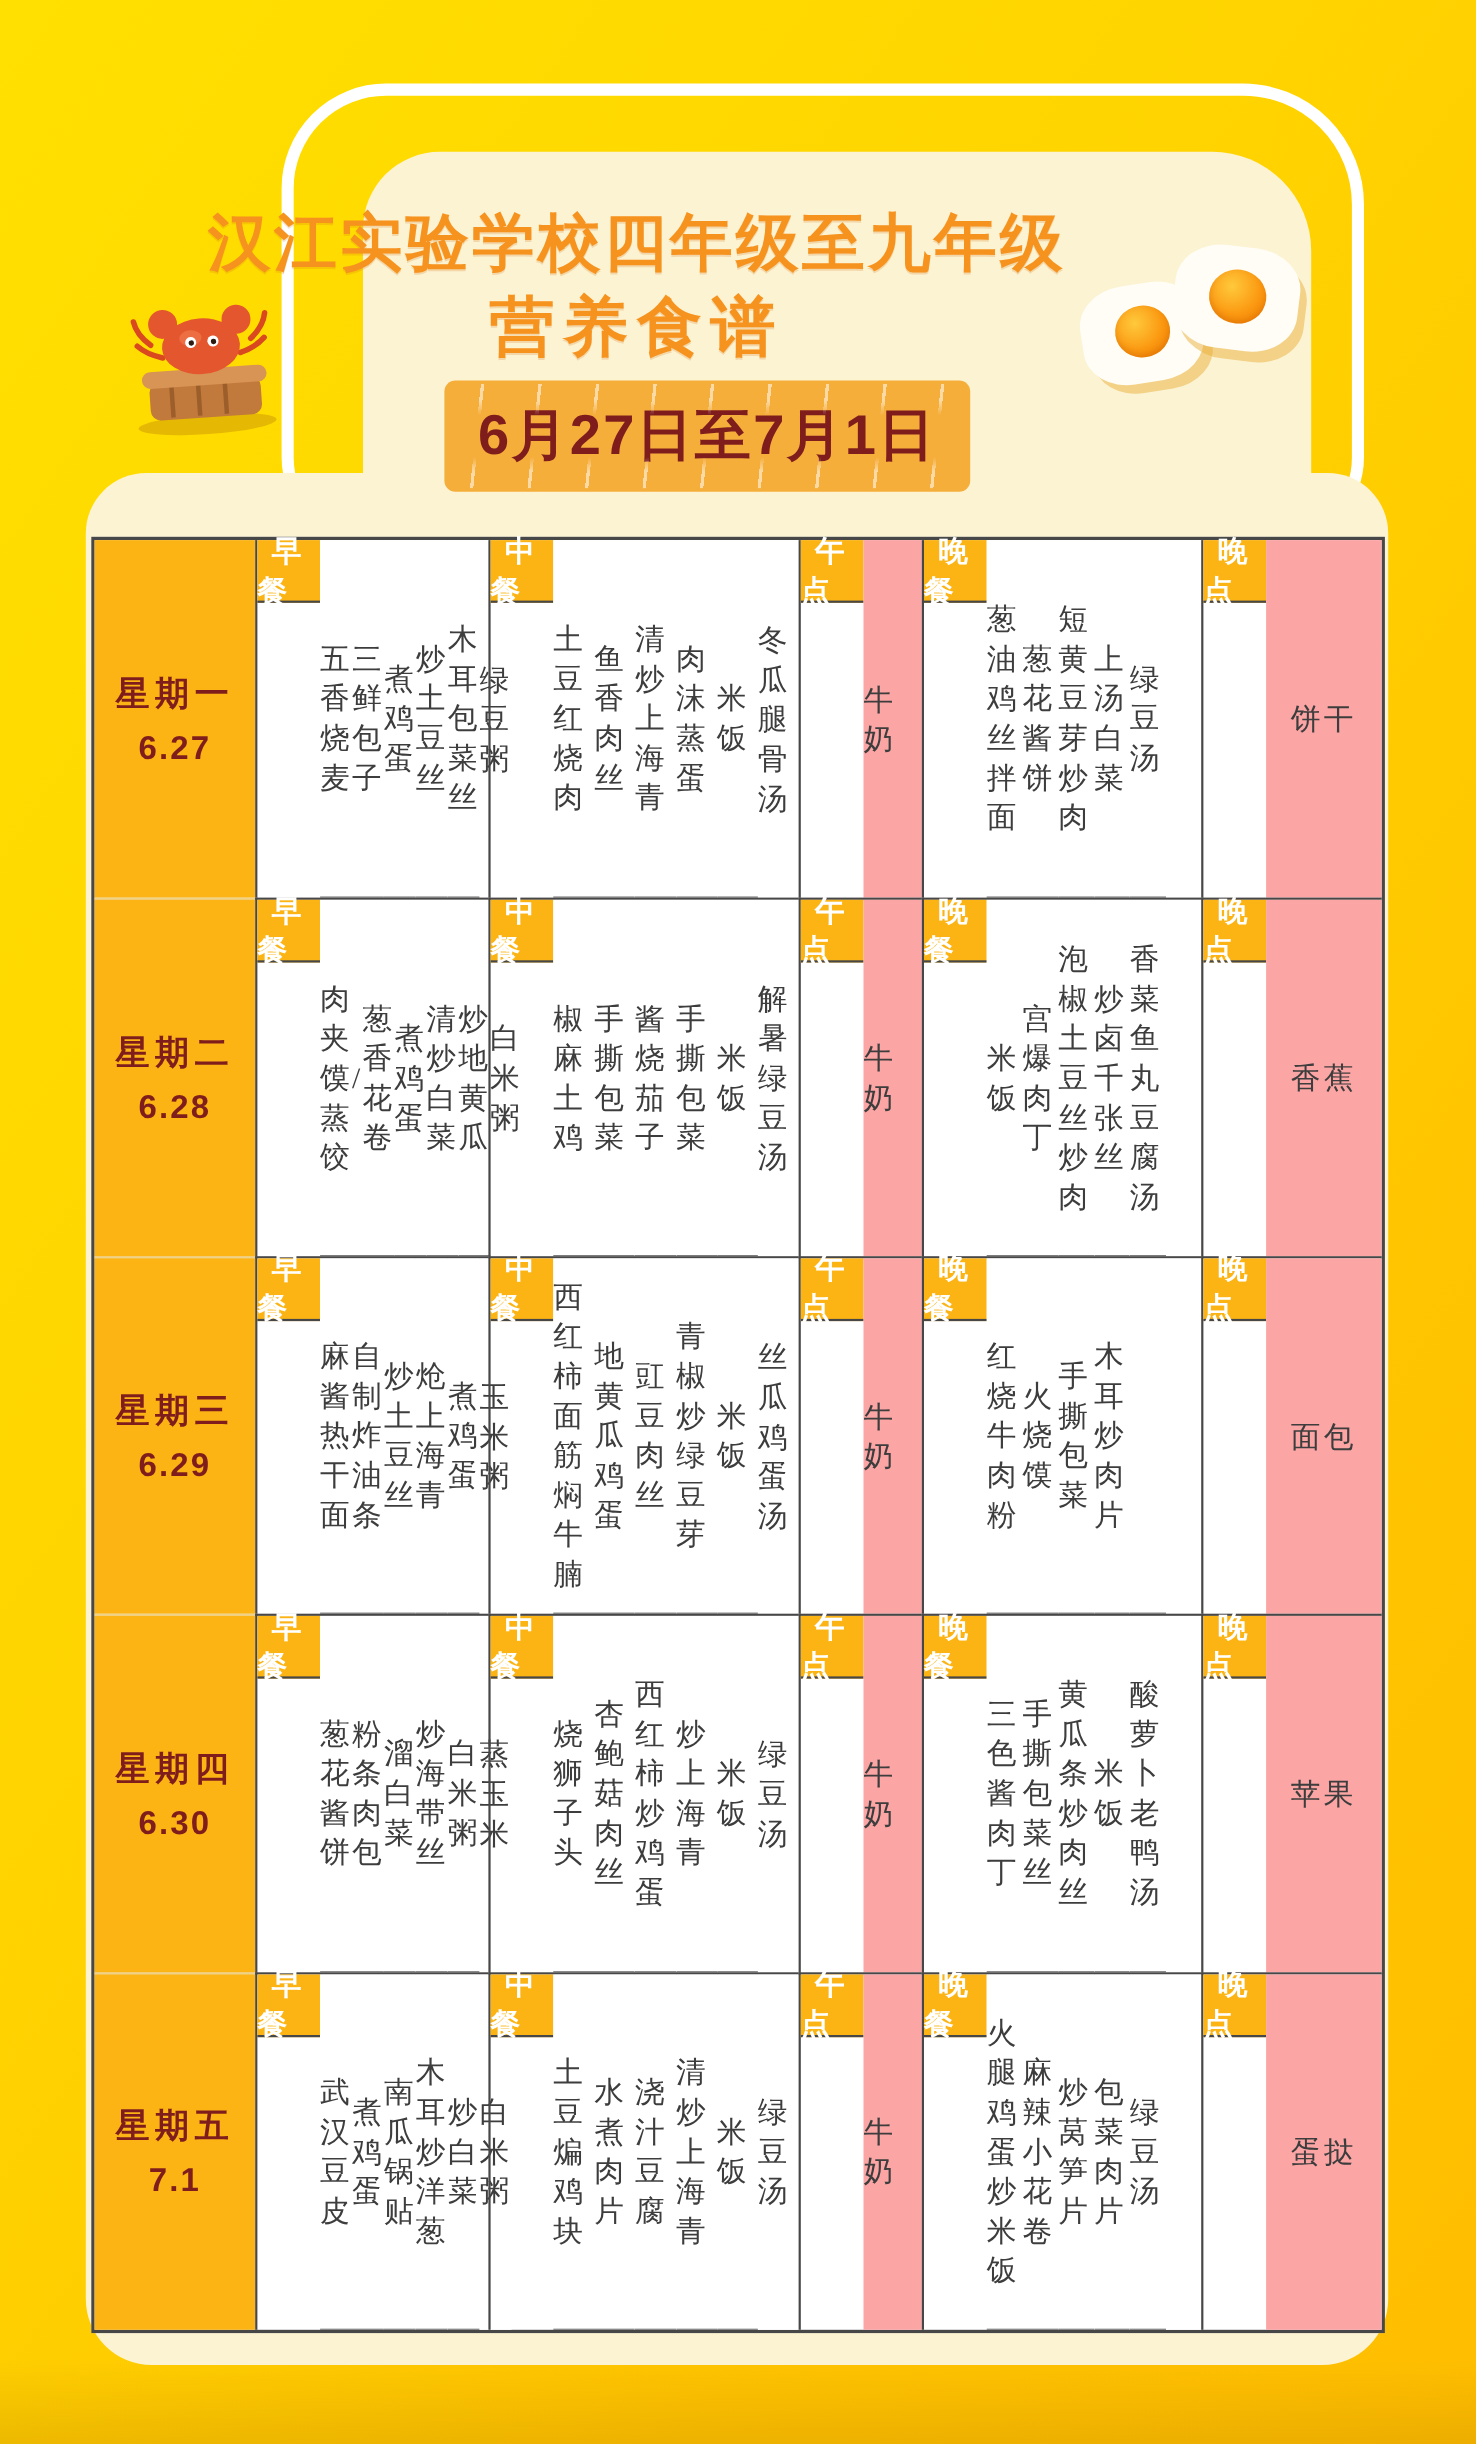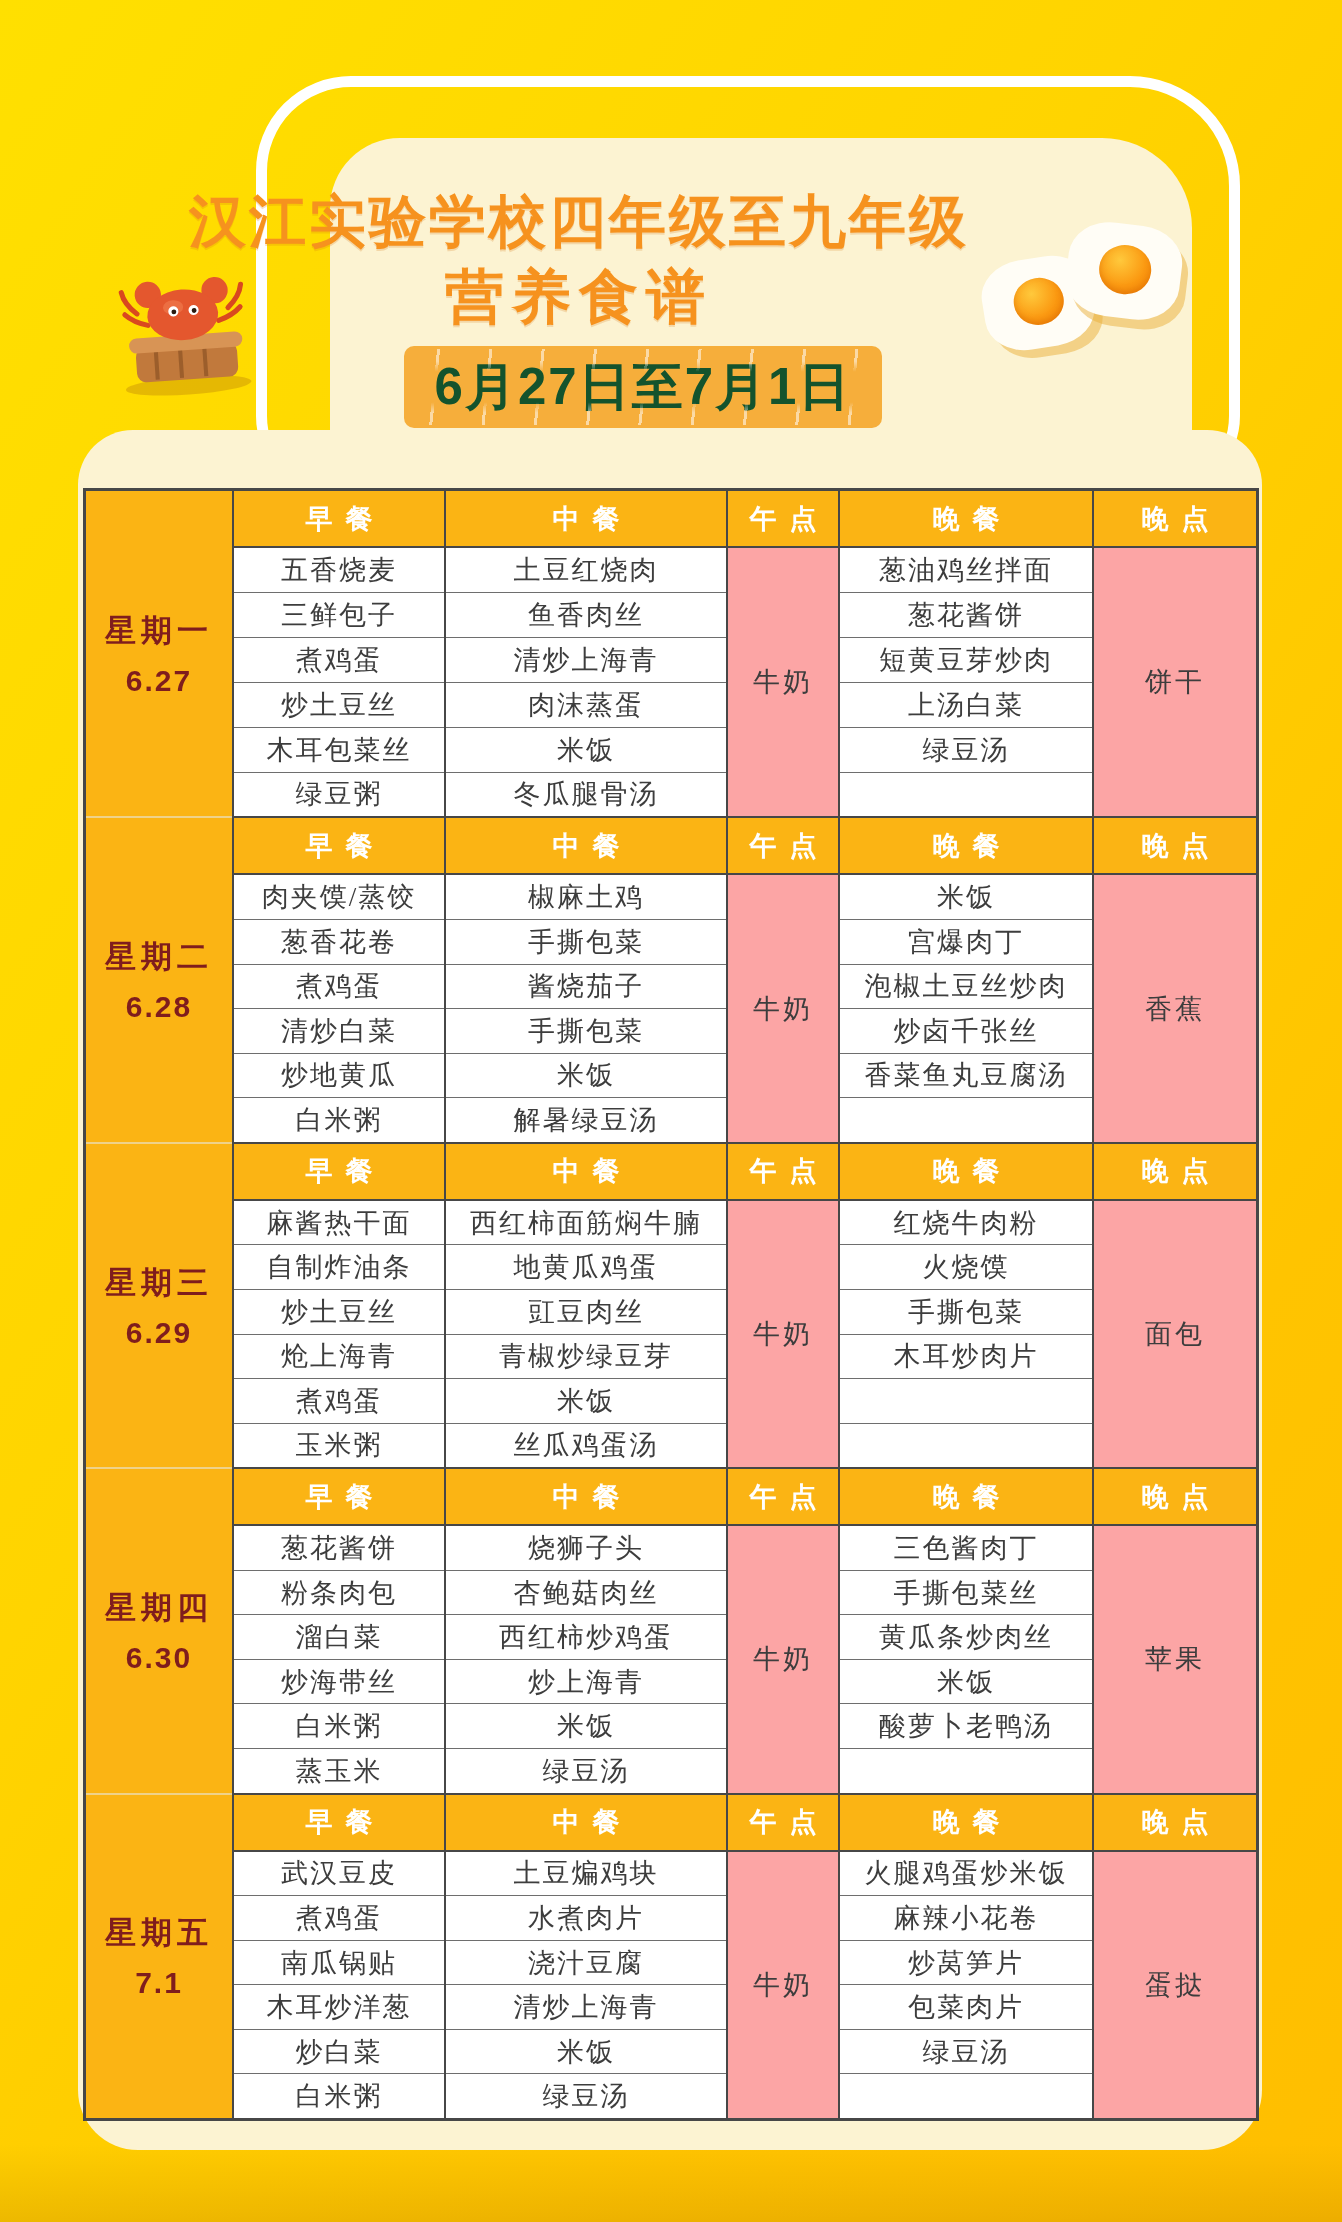--- a/index.html
+++ b/index.html
@@ -40,24 +40,24 @@
   
   .title{
     position:absolute;left:0;top:188px;width:1158px;text-align:center;z-index:5;
     color:var(--title);font-weight:800;line-height:1.18;
     text-shadow:0 2px 0 rgba(213,118,18,.22);
   }
   .title .line1{display:block;font-size:57px;letter-spacing:3px;}
   .title .line2{display:block;font-size:59px;letter-spacing:8px;margin-top:8px;}
 
   .date-badge{
-    position:absolute;left:404px;top:346px;width:478px;height:82px;z-index:6;
+    position:absolute;left:404px;top:346px;width:478px;height:101px;z-index:6;
     background:#F6AE3B;border-radius:10px;
     display:flex;align-items:center;justify-content:center;
-    color:#14532d;font-size:51px;font-weight:800;letter-spacing:2px;
+    color:#7f1d1d;font-size:51px;font-weight:800;letter-spacing:2px;
   }
   .date-badge::before{
     content:"";position:absolute;inset:3px;border-radius:8px;pointer-events:none;
     background:repeating-linear-gradient(96deg, rgba(255,255,255,0) 0 30px, rgba(255,255,255,.55) 30px 33px, rgba(255,255,255,0) 33px 52px);
     -webkit-mask-image:linear-gradient(180deg,#000 0%,#000 16%,transparent 30%,transparent 70%,#000 84%,#000 100%);
             mask-image:linear-gradient(180deg,#000 0%,#000 16%,transparent 30%,transparent 70%,#000 84%,#000 100%);
   }
 
   
   .decor-crab{position:absolute;left:108px;top:262px;width:152px;height:142px;z-index:6;transform:rotate(-4deg);}
@@ -85,21 +85,21 @@
     grid-template-columns:146px 212px 282px 112px 254px 1fr;
   }
   .day-section:not(:first-child) .meal-col{border-top:2.5px solid var(--grid-dark);}
   .day-section:not(:first-child) .day-cell{border-top:2.5px solid #EFD28A;}
   .day-cell{
     background:var(--accent);color:#7f1d1d;
     display:flex;flex-direction:column;align-items:center;justify-content:center;gap:12px;
     font-size:31px;font-weight:600;letter-spacing:5px;
   }
   .day-cell .day-date{letter-spacing:2px;font-size:30px;}
-  .meal-col{display:flex;flex-direction:column;border-left:2px solid var(--grid-dark);}
+  .meal-col{display:flex;flex-direction:row;border-left:2px solid var(--grid-dark);}
   .col-header{
     height:57px;flex:0 0 57px;background:var(--accent);color:#fff;
     display:flex;align-items:center;justify-content:center;
     font-size:27px;font-weight:700;letter-spacing:13px;text-indent:13px;
     border-bottom:2px solid var(--grid-dark);
   }
   .meal-cell{
     flex:1;display:flex;align-items:center;justify-content:center;
     font-family:"Liberation Serif",serif;
     font-size:27px;color:var(--ink);letter-spacing:2px;

